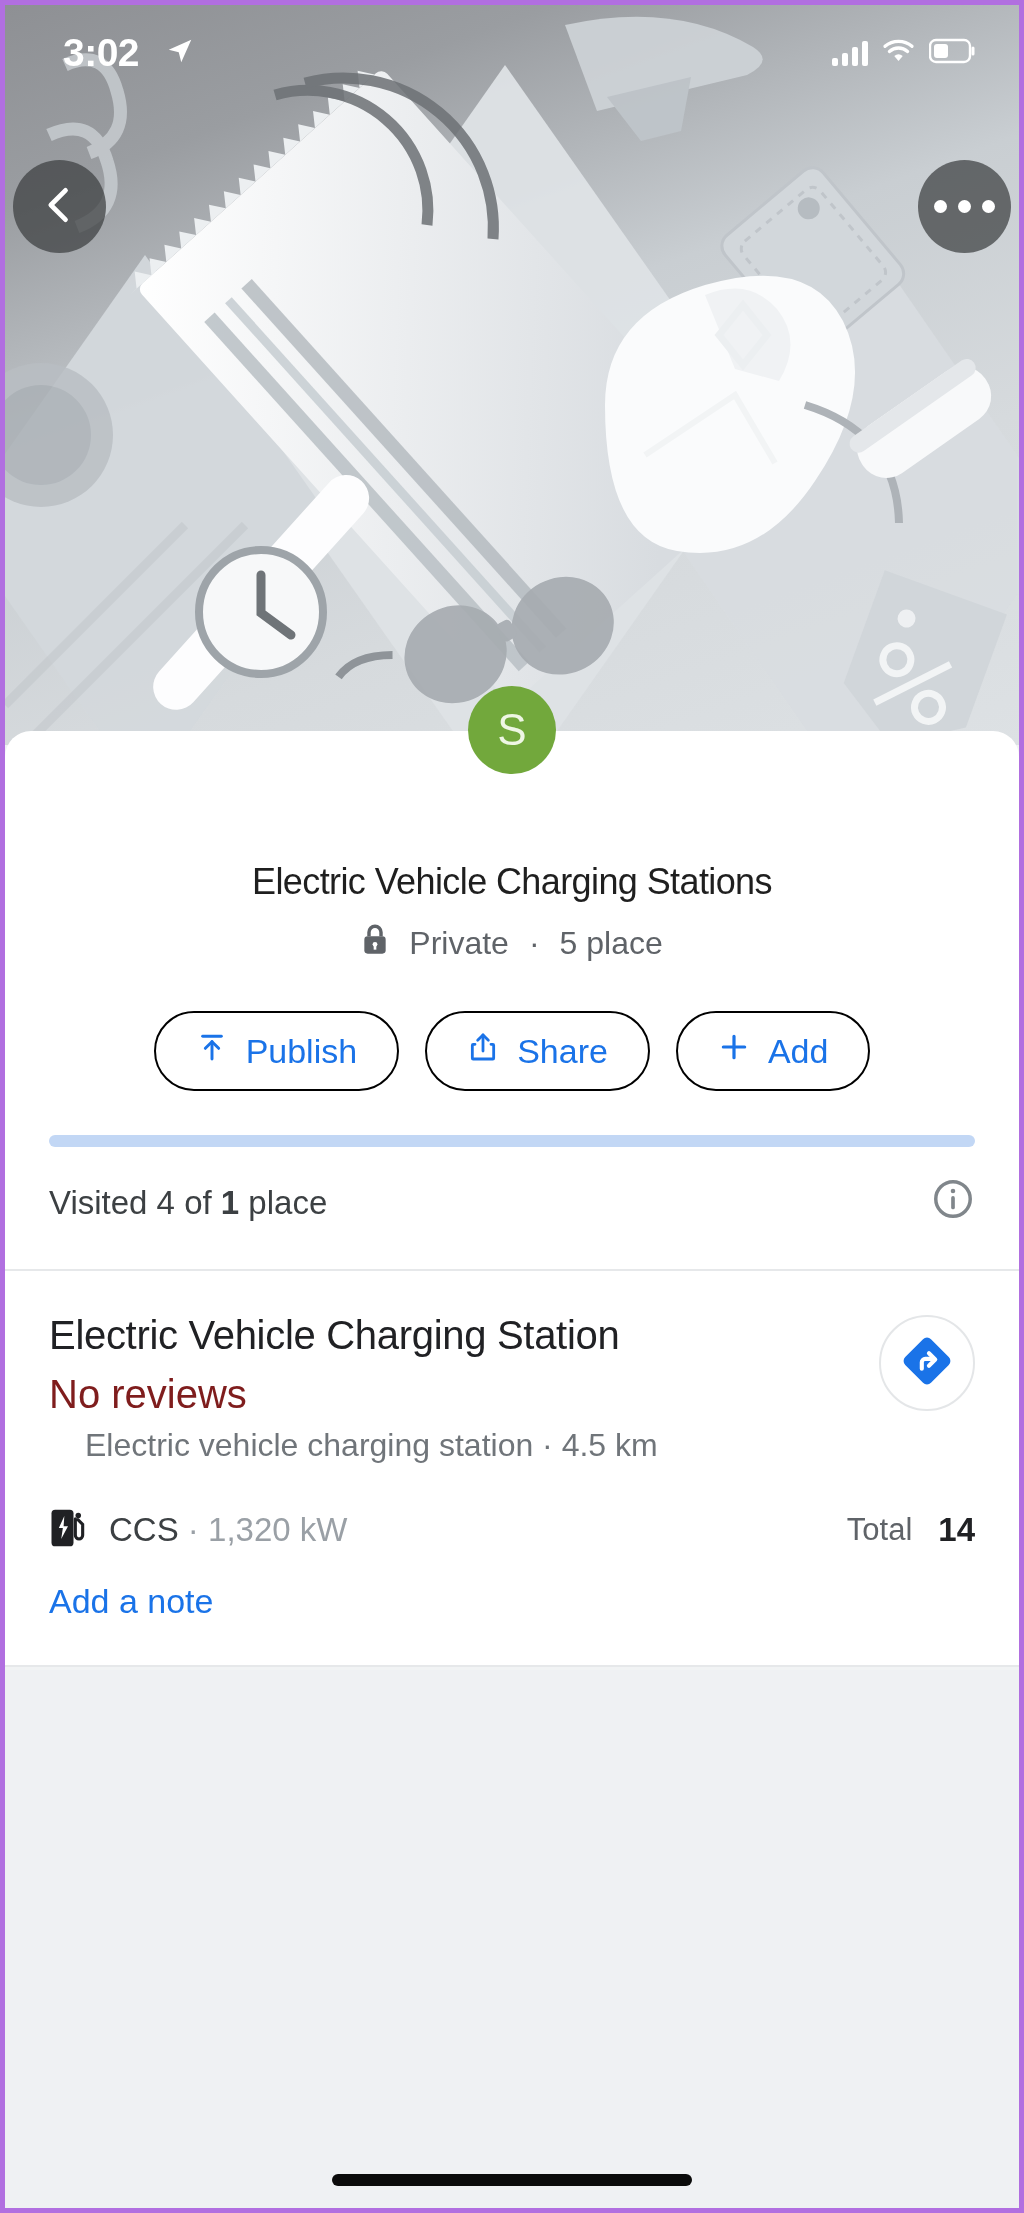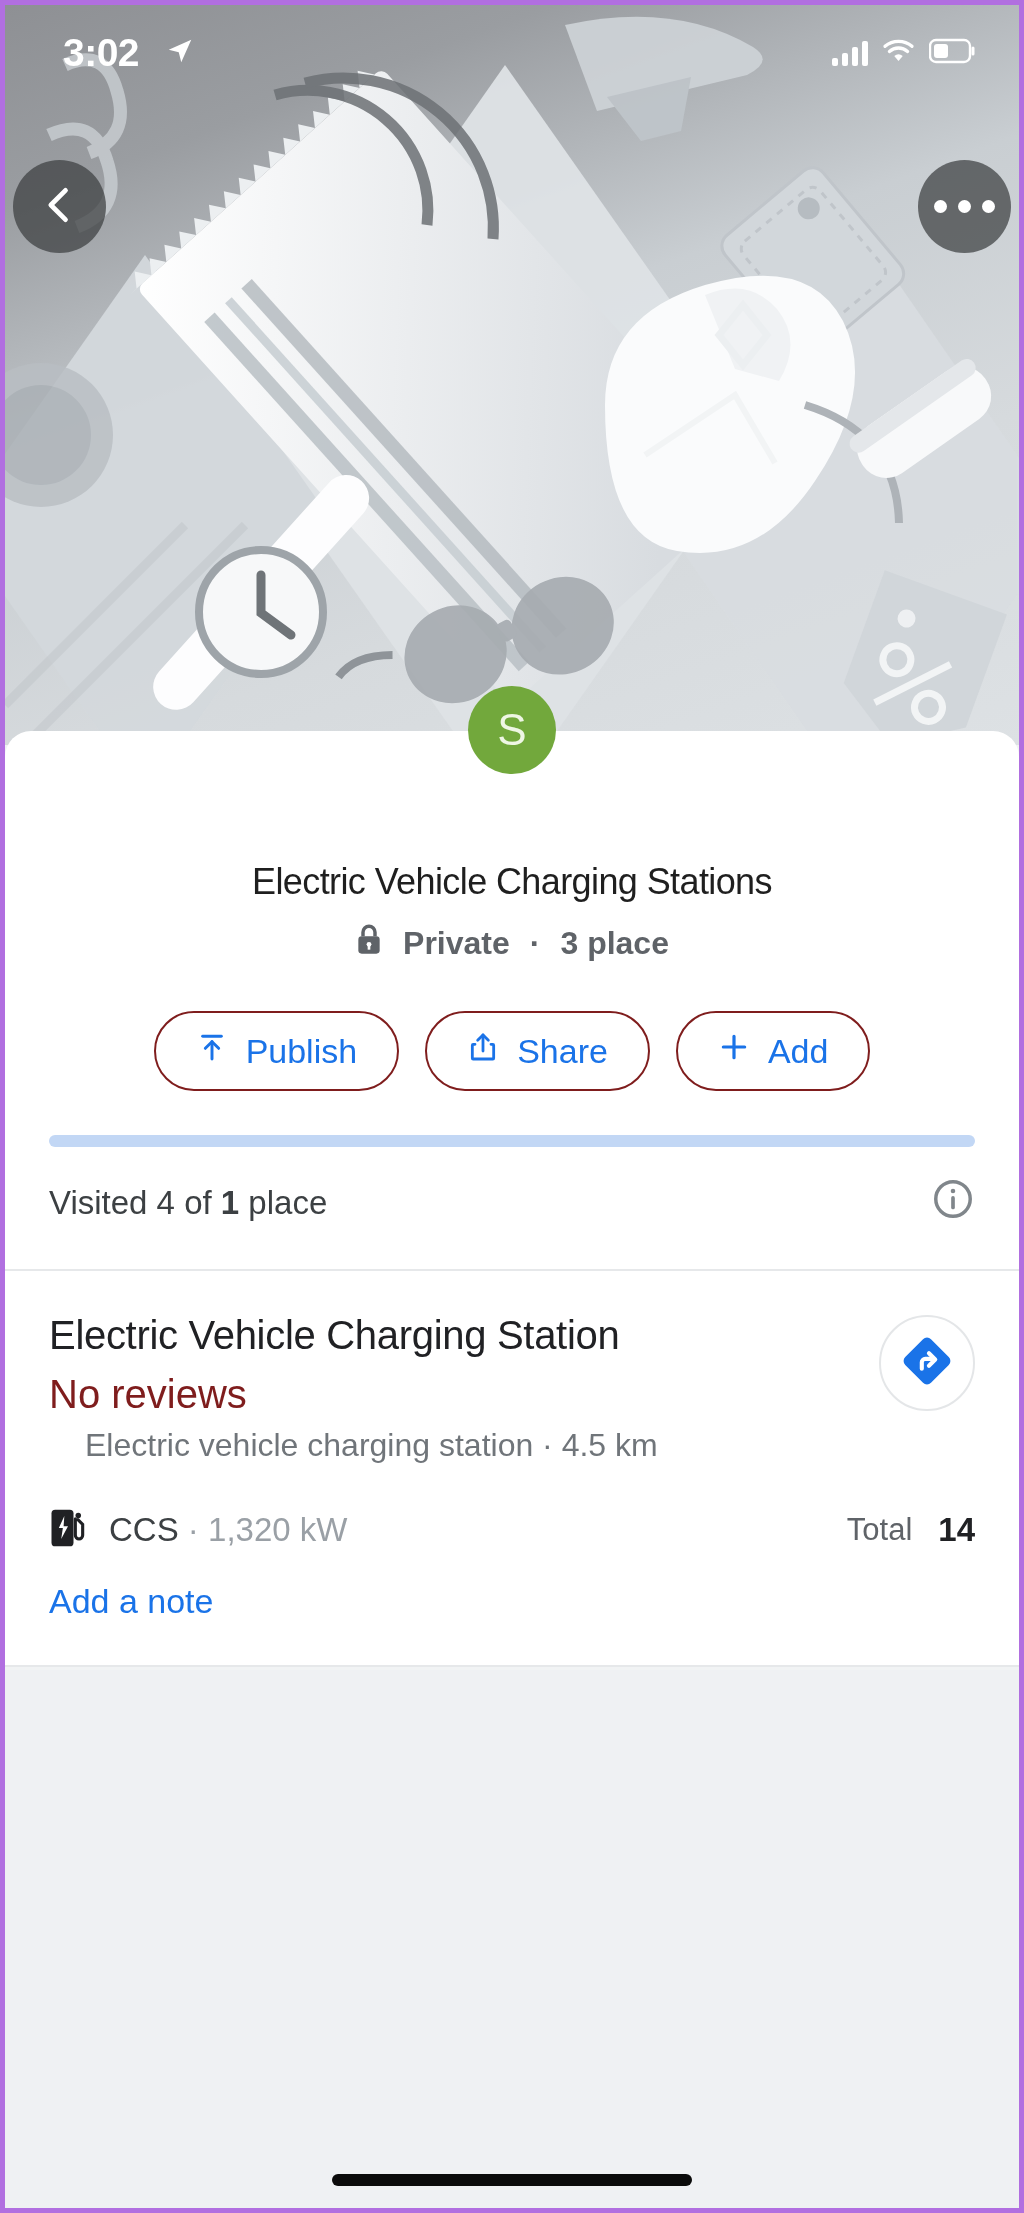--- a/index.html
+++ b/index.html
@@ -62,27 +62,27 @@
     background:#72a83c; color:#eef6e4;
     display:flex; align-items:center; justify-content:center;
     font-size:44px; font-weight:500; z-index:30;
   }
   .title {
     text-align:center; font-size:36px; color:#1f1f1f; font-weight:400;
     padding-top:130px; letter-spacing:-0.6px;
   }
   .subtitle {
     display:flex; align-items:center; justify-content:center; gap:20px;
-    margin-top:20px; font-size:32px; color:#5f6368;font-weight:bold;
+    margin-top:20px; font-size:32px; color:#5f6368;
   }
 
   .actions { display:flex; justify-content:center; gap:26px; margin-top:48px; }
   .pill {
     display:flex; align-items:center; gap:18px;
-    border:2px solid #7f1d1d; border-radius:50px;
+    border:2px solid #000000; border-radius:50px;
     padding:0 40px; height:80px; cursor:pointer;
     color:#1a73e8; font-size:34px; background:#fff;
   }
 
   .progress-wrap { margin:44px 44px 0 44px; }
   .progress-track {
     height:12px; border-radius:8px; background:#c2d7f5; width:100%;
     position:relative; overflow:hidden;
   }
   .progress-fill { position:absolute; left:0; top:0; bottom:0; background:#1a73e8; width:0%; }
@@ -302,21 +302,21 @@
       <span>
         <svg width="28" height="32" viewBox="0 0 20 24">
           <rect x="2" y="10" width="16" height="13" rx="2.5" fill="#5f6368"></rect>
           <path d="M5.5 10 V7 a4.5 4.5 0 0 1 9 0 V10" stroke="#5f6368" stroke-width="2.6" fill="none"></path>
           <circle cx="10" cy="16" r="1.8" fill="#ffffff"></circle>
           <rect x="9" y="16" width="2" height="4" fill="#ffffff"></rect>
         </svg>
       </span>
       <span>Private</span>
       <span>·</span>
-      <span>3 place</span>
+      <span>5 place</span>
     </div>
 
     <div class="actions">
       <div class="pill">
         <span>
           <svg width="32" height="32" viewBox="0 0 24 24">
             <path d="M5 4 H19" stroke="#1a73e8" stroke-width="2.2" stroke-linecap="round"></path>
             <path d="M12 21 V8" stroke="#1a73e8" stroke-width="2.2" stroke-linecap="round"></path>
             <path d="M7 13 L12 8 L17 13" stroke="#1a73e8" stroke-width="2.2" fill="none" stroke-linecap="round" stroke-linejoin="round"></path>
           </svg>

